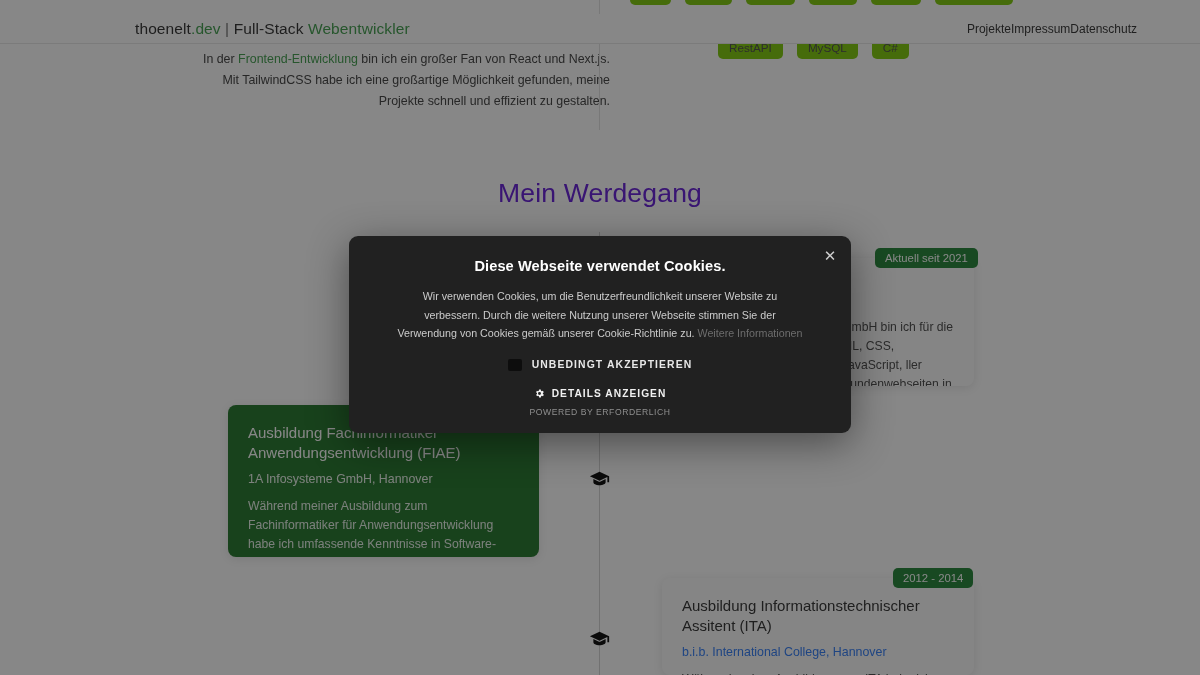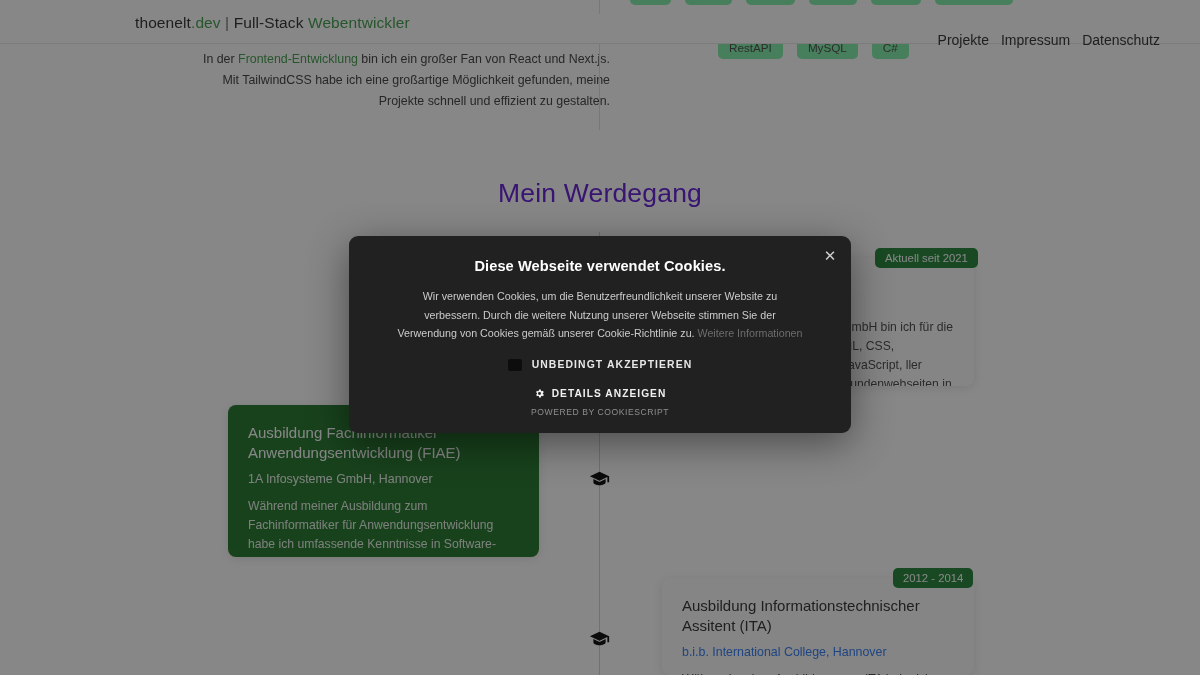--- a/index.html
+++ b/index.html
@@ -22,34 +22,33 @@
     background: rgba(0,0,0,0.47);
     z-index: 60;
   }
 
   
   .site-header {
     position: absolute; top: 14px; left: 0; right: 0;
     height: 30px;
     background: #ffffff;
     border-bottom: 1px solid #e9e9e9;
-    display: flex; align-items: flex-start;
+    display: flex; align-items: center;
     z-index: 30;
-    flex-direction: column;
   }
   .logo {
     font-size: 15.5px; color: #3a3a3a;
     margin-left: 135px; white-space: nowrap; letter-spacing: .1px;
   }
   .logo .green { color: #4aa356; }
   .logo .sep { color: #777; }
   .nav {
-    margin-left: auto; margin-right: 40px;
-    display: flex; gap: 12px;
-    font-size: 14px; color: #3c3c3c;
+    margin-left: auto; margin-right: 63px;
+    display: flex; gap: 0;
+    font-size: 12px; color: #3c3c3c;
   }
   .nav a { color: #3c3c3c; text-decoration: none; white-space: nowrap; }
 
   
   .about {
     position: absolute; top: -14px; left: 190px; width: 420px;
     text-align: center; font-size: 12.4px; color: #4a4a4a; line-height: 1.72;
   }
   .about p { margin-bottom: 10px; text-align: right; }
   .about .green { color: #4aa356; }
@@ -58,21 +57,21 @@
     position: absolute; left: 599px; top: 0px; width: 1px; height: 130px;
     background: #e2e2e2;
   }
 
   .skills {
     position: absolute; top: -18px; left: 630px; width: 430px;
     display: flex; flex-wrap: wrap; gap: 8px 14px;
     justify-content: flex-start;
   }
   .skill {
-    background: #86efac; color: #555;
+    background: #84cc16; color: #555;
     font-size: 11.7px; border-radius: 5px;
     padding: 5px 11px; white-space: nowrap;
   }
   .skills-row2 {
     position: absolute; top: 36px; left: 718px;
     display: flex; gap: 14px;
   }
 
   
   .section-title {
@@ -281,14 +280,14 @@
 
   <div class="cookie-details">
     <span>
       <svg viewBox="0 0 24 24" aria-hidden="true">
         <path d="M19.4 13a7.8 7.8 0 0 0 0-2l2-1.6-2-3.4-2.4 1a7.6 7.6 0 0 0-1.7-1l-.4-2.6h-4l-.4 2.6c-.6.2-1.2.6-1.7 1l-2.4-1-2 3.4L6.6 11a7.8 7.8 0 0 0 0 2l-2 1.6 2 3.4 2.4-1c.5.4 1.1.8 1.7 1l.4 2.6h4l.4-2.6c.6-.2 1.2-.6 1.7-1l2.4 1 2-3.4-2.2-1.6zM12 15.2A3.2 3.2 0 1 1 12 8.8a3.2 3.2 0 0 1 0 6.4z"></path>
       </svg>
     </span>
     <span>DETAILS ANZEIGEN</span>
   </div>
 
-  <div class="cookie-powered">POWERED BY COOKIESCRIPT</div>
+  <div class="cookie-powered">POWERED BY ERFORDERLICH</div>
 </div>
 
 </body></html>

